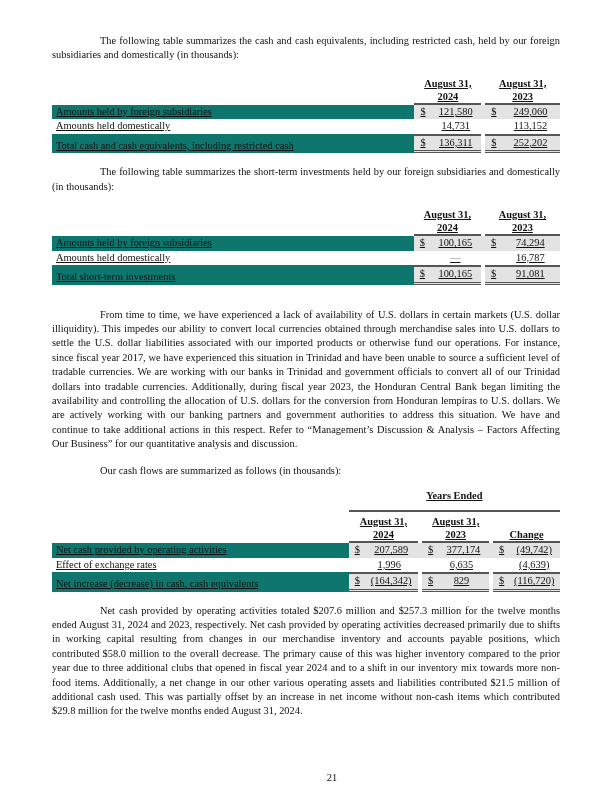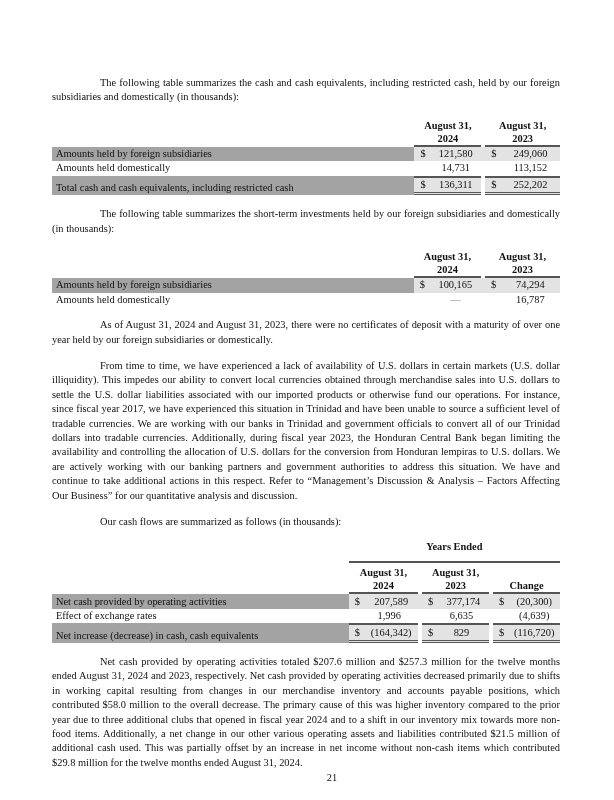--- a/index.html
+++ b/index.html
@@ -1,30 +1,30 @@
 <!DOCTYPE html>
 <html><head>
   <meta charset="utf-8">
   <style>
     html, body { margin: 0; padding: 0; background: #ffffff; }
     body {
       width: 614px; height: 800px; position: relative; overflow: hidden;
       font-family: "Liberation Serif", "DejaVu Serif", serif;
       color: #111111; font-size: 10.4px; line-height: 14.4px;
     }
-    .page { position: absolute; left: 52px; top: 34px; width: 508px; margin-top: 42px; }
+    .page { position: absolute; left: 52px; top: 34px; width: 508px; }
     p.para { margin: 0; text-align: justify; text-indent: 48px; }
-    table.fin { border-collapse: separate; border-spacing: 0; width: 508px; margin: 0; }
+    table.fin { border-collapse: separate; border-spacing: 0; width: 508px; margin: 0; text-decoration: underline; }
     table.fin td { padding: 0 0; height: 14.5px; white-space: nowrap; vertical-align: bottom; }
     td.lbl { padding-left: 4px !important; }
     td.dol { width: 12px; padding-left: 6px !important; }
     td.num { text-align: center; padding-right: 2px !important; }
     td.gapc { width: 3px; }
     tr.shade td.cell { background: #e3e3e3; }
-    tr.shade td.lbl { background: #a3a3a3; }
+    tr.shade td.lbl { background: #0f766e; }
     th { font-weight: bold; text-align: center; font-size: 10.4px; line-height: 13px; padding: 0; vertical-align: bottom; }
     .topline td.cell { border-top: 2px solid #555; }
     .dbl td.cell { border-bottom: 3px double #555; }
     .hdrline { border-bottom: 2px solid #555; }
     .pnum { position: absolute; top: 771px; left: 0; width: 614px; text-align: center; margin-left: 25px; }
   </style>
 </head>
 <body>
 
 <div class="page">
@@ -104,25 +104,32 @@
       <td class="cell num">74,294</td>
     </tr>
     <tr>
       <td class="lbl">Amounts held domestically</td>
       <td class="cell dol"></td>
       <td class="cell num" style="color:#888">—</td>
       <td class="cell gapc"></td>
       <td class="cell dol"></td>
       <td class="cell num">16,787</td>
     </tr>
+    <tr class="shade topline dbl">
+      <td class="lbl">Total short-term investments</td>
+      <td class="cell dol">$</td>
+      <td class="cell num">100,165</td>
+      <td class="cell gapc" style="border:none;background:#fff"></td>
+      <td class="cell dol">$</td>
+      <td class="cell num">91,081</td>
+    </tr>
   </tbody>
     </table>
 
   <div style="height:11px"></div>
-  <p class="para">As of August 31, 2024 and August 31, 2023, there were no certificates of deposit with a maturity of over one year held by our foreign subsidiaries or domestically.</p>
   <div style="height:12px"></div>
   <p class="para">From time to time, we have experienced a lack of availability of U.S. dollars in certain markets (U.S. dollar illiquidity). This impedes our ability to convert local currencies obtained through merchandise sales into U.S. dollars to settle the U.S. dollar liabilities associated with our imported products or otherwise fund our operations. For instance, since fiscal year 2017, we have experienced this situation in Trinidad and have been unable to source a sufficient level of tradable currencies. We are working with our banks in Trinidad and government officials to convert all of our Trinidad dollars into tradable currencies. Additionally, during fiscal year 2023, the Honduran Central Bank began limiting the availability and controlling the allocation of U.S. dollars for the conversion from Honduran lempiras to U.S. dollars. We are actively working with our banking partners and government authorities to address this situation. We have and continue to take additional actions in this respect. Refer to “Management’s Discussion &amp; Analysis – Factors Affecting Our Business” for our quantitative analysis and discussion.</p>
   <div style="height:12px"></div>
   <p class="para">Our cash flows are summarized as follows (in thousands):</p>
   <div style="height:11px"></div>
 
   <table class="fin">
     <colgroup>
         <col style="width:304px">
         <col style="width:14px">
@@ -149,21 +156,21 @@
     </tr>
     <tr class="shade">
       <td class="lbl">Net cash provided by operating activities</td>
       <td class="cell dol">$</td>
       <td class="cell num">207,589</td>
       <td class="cell gapc"></td>
       <td class="cell dol">$</td>
       <td class="cell num">377,174</td>
       <td class="cell gapc"></td>
       <td class="cell dol">$</td>
-      <td class="cell num">(20,300)</td>
+      <td class="cell num">(49,742)</td>
     </tr>
     <tr>
       <td class="lbl">Effect of exchange rates</td>
       <td class="cell dol"></td>
       <td class="cell num" style="padding-right:6px !important">1,996</td>
       <td class="cell gapc"></td>
       <td class="cell dol"></td>
       <td class="cell num" style="padding-right:6px !important">6,635</td>
       <td class="cell gapc"></td>
       <td class="cell dol"></td>

